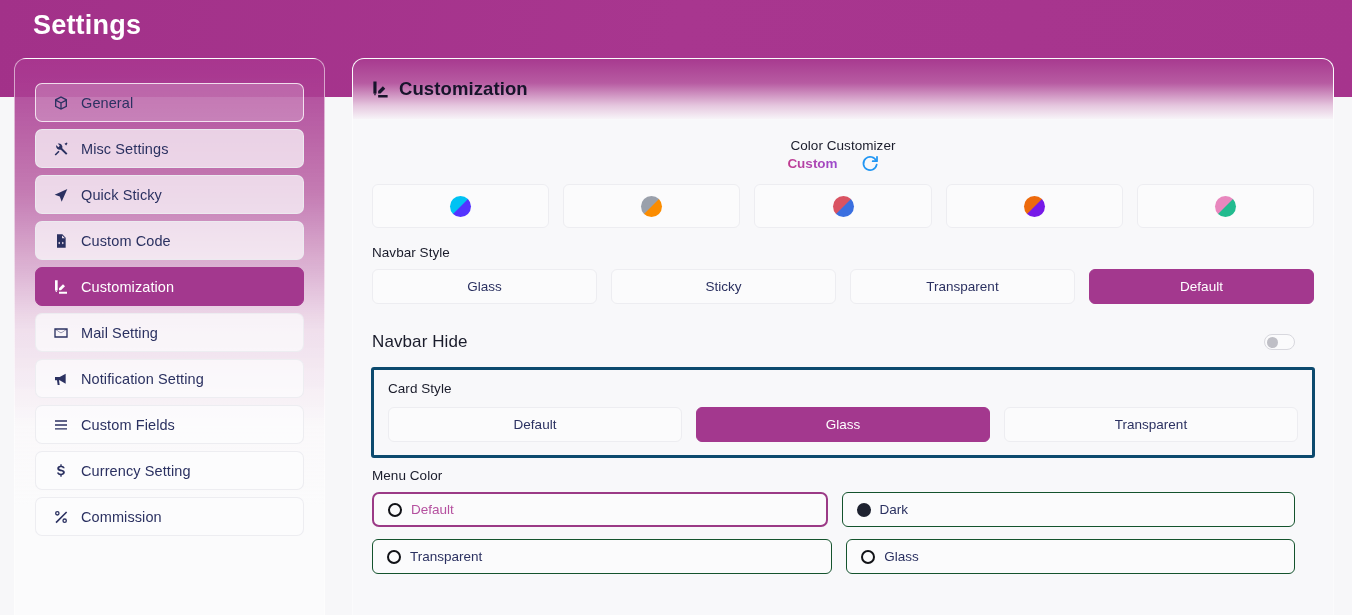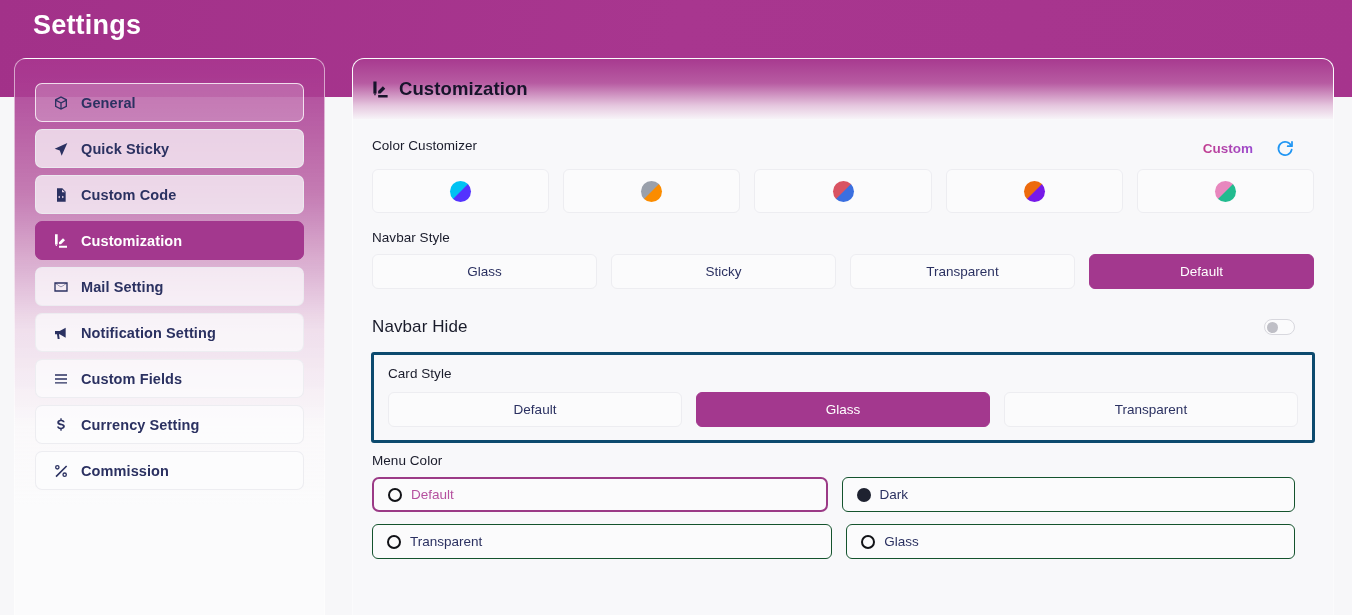--- a/index.html
+++ b/index.html
@@ -72,21 +72,20 @@
     height: 39px;
     border-radius: 7px;
     display: flex;
     align-items: center;
     padding: 0 0 0 16px;
     gap: 12px;
     border: 1px solid rgba(235,235,240,0.9);
     background: rgba(252,252,253,0.72);
     cursor: pointer;
     position: relative;
-    font-weight: bold;
   }
   .nav-item .nav-label {
     font-size: 14.5px;
     color: #2b3161;
     letter-spacing: .1px;
   }
   .nav-item .nav-icon {
     width: 17px; height: 17px;
     display: flex; align-items: center; justify-content: center;
     color: #2b3161;
@@ -148,23 +147,24 @@
   .section-label {
     font-size: 13.5px;
     color: #1a1c2b;
     font-weight: normal;
     letter-spacing: .05px;
   }
 
   
   .cc-row {
     display: flex;
-    align-items: flex-start;
+    align-items: center;
     justify-content: space-between;
     margin-bottom: 11px;
+    flex-direction: column;
   }
   .cc-right { display: flex; align-items: center; gap: 22px; padding-right: 19px; }
   .cc-custom {
     font-size: 13.5px;
     font-weight: bold;
     background: linear-gradient(90deg, #c13b8e 0%, #9b4bd0 100%);
     -webkit-background-clip: text;
     background-clip: text;
     color: transparent;
     cursor: pointer;
@@ -293,20 +293,28 @@
 
     <div class="nav-item is-top">
       <span class="nav-icon">
         <svg viewBox="0 0 24 24" fill="currentColor">
             <path d="M12 2 3 6.5v11L12 22l9-4.5v-11L12 2zm0 2.3 6.3 3.2L12 10.7 5.7 7.5 12 4.3zM5 9.2l6 3v7.3l-6-3V9.2zm8 10.3v-7.3l6-3v7.3l-6 3z"></path>
           </svg>
       </span>
       <span class="nav-label">General</span>
     </div>
 
+    <div class="nav-item">
+      <span class="nav-icon">
+        <svg viewBox="0 0 24 24" fill="currentColor">
+            <path d="M21.7 18.6 13.9 10.8a5.5 5.5 0 0 0-6.8-6.9l3.1 3.1-2.2 2.2-3.1-3.1A5.5 5.5 0 0 0 11.8 13l7.8 7.8 2.1-2.2zM4.2 21.8l5.6-5.6-1.7-1.7-5.6 5.6 1.7 1.7zm13-17.6 3.6-1.9.9.9-1.9 3.6-2.6-2.6z"></path>
+          </svg>
+      </span>
+      <span class="nav-label">Misc Settings</span>
+    </div>
 
     <div class="nav-item">
       <span class="nav-icon">
         <svg viewBox="0 0 24 24" fill="currentColor">
             <path d="M2.5 11.5 21.5 3 13 22l-2.8-7.6L2.5 11.5z"></path>
           </svg>
       </span>
       <span class="nav-label">Quick Sticky</span>
     </div>
 

